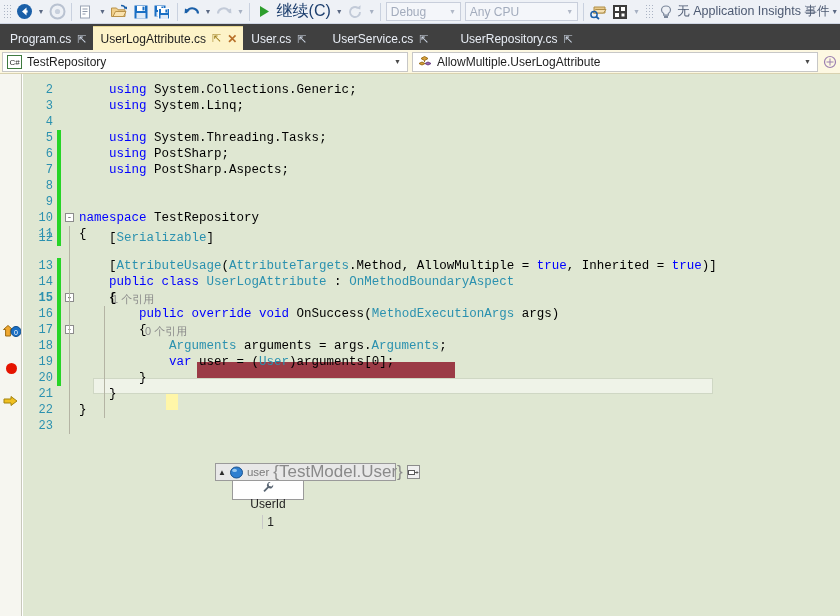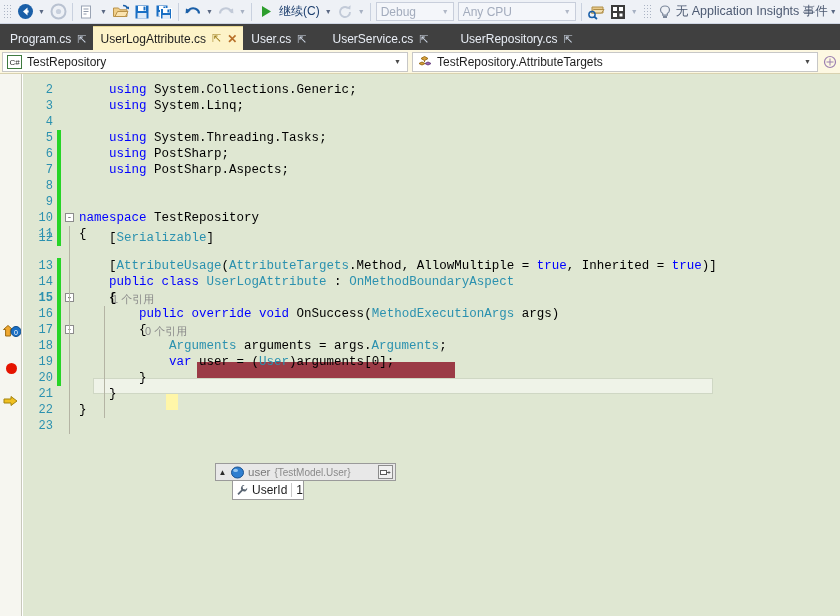--- a/index.html
+++ b/index.html
@@ -36,21 +36,21 @@
     width: 11px; height: 22px;
     display: flex; align-items: center; justify-content: center;
     color: #5a6883; font-size: 7px;
   }
   .tb-arrow.dim { color: #a6b0c2; }
   .tb-sep {
     width: 1px; height: 18px; margin: 0 3px;
     background: #c9d1df;
   }
   .tb-label {
-    color: #1d3f6e; font-size: 12px; padding: 0 3px 0 2px;
+    color: #1d3f6e; font-size: 16px; padding: 0 3px 0 2px;
     white-space: nowrap;
   }
   .tb-combo {
     height: 19px; width: 78px; margin: 0 2px;
     border: 1px solid #c8cedb;
     background: #f4f6fa;
     display: flex; align-items: center;
     color: #a3acbd; font-size: 12px; padding-left: 4px;
   }
   .tb-combo.wide { width: 118px; }
@@ -207,36 +207,37 @@
     display: flex; align-items: center;
     height: 18px;
     background: #e8e8e8;
     border: 1px solid #9a9a9a;
     padding: 0 2px;
     gap: 4px;
     width: 181px;
   }
   .dt-tri { font-size: 8px; color: #2b2b2b; width: 9px; text-align:center;}
   .dt-name { color: #7a7a7a; font-size: 11.5px; }
-  .dt-val  { color: #8a8a8a; font-size: 10px; }
+  .dt-val  { color: #8a8a8a; font-size: 17px; }
   .dt-pin {
     margin-left: auto; width: 15px; height: 14px;
     border: 1px solid #8c8c8c; background: #f0f0f0;
     display: flex; align-items: center; justify-content: center;
   }
   .dt-row2 {
     display: flex; align-items: center;
     height: 19px;
     background: #ffffff;
     border: 1px solid #9a9a9a;
     border-top: none;
     margin-left: 17px;
     width: 72px;
     padding: 0 3px;
     gap: 4px;
+    flex-direction: column;
   }
   .dt-field { color: #1e1e1e; font-size: 12px; }
   .dt-num {
     color: #1e1e1e; font-size: 12px;
     border-left: 1px solid #c8c8c8;
     padding-left: 4px;
   }
 </style>
 </head>
 <body>
@@ -424,21 +425,21 @@
 
   <div class="nav-combo" id="nav-right">
     <span>
       <svg width="15" height="14" viewBox="0 0 15 14">
           <path d="M4 3.5 L7.5 1.5 L11 3.5 L7.5 5.5 Z" fill="#d9a23b" stroke="#9a6c18"></path>
           <path d="M2 8.5 L5 7 L8 8.5 L5 10 Z" fill="#d9a23b" stroke="#9a6c18"></path>
           <path d="M8 8.5 L11 7 L14 8.5 L11 10 Z" fill="#9b6ab8" stroke="#6a4180"></path>
           <path d="M7.5 5.5 V7" stroke="#9a6c18"></path>
         </svg>
     </span>
-    <span>TestRepository.AttributeTargets</span>
+    <span>AllowMultiple.UserLogAttribute</span>
     <span class="nav-ar">▼</span>
   </div>
 
   <div class="nav-tail">
     <svg width="14" height="14" viewBox="0 0 14 14">
         <circle cx="7" cy="7" r="5.5" fill="none" stroke="#9b7fb0" stroke-width="1.2"></circle>
         <path d="M7 3.5v7M3.5 7h7" stroke="#9b7fb0" stroke-width="1"></path>
       </svg>
   </div>
 </div>

